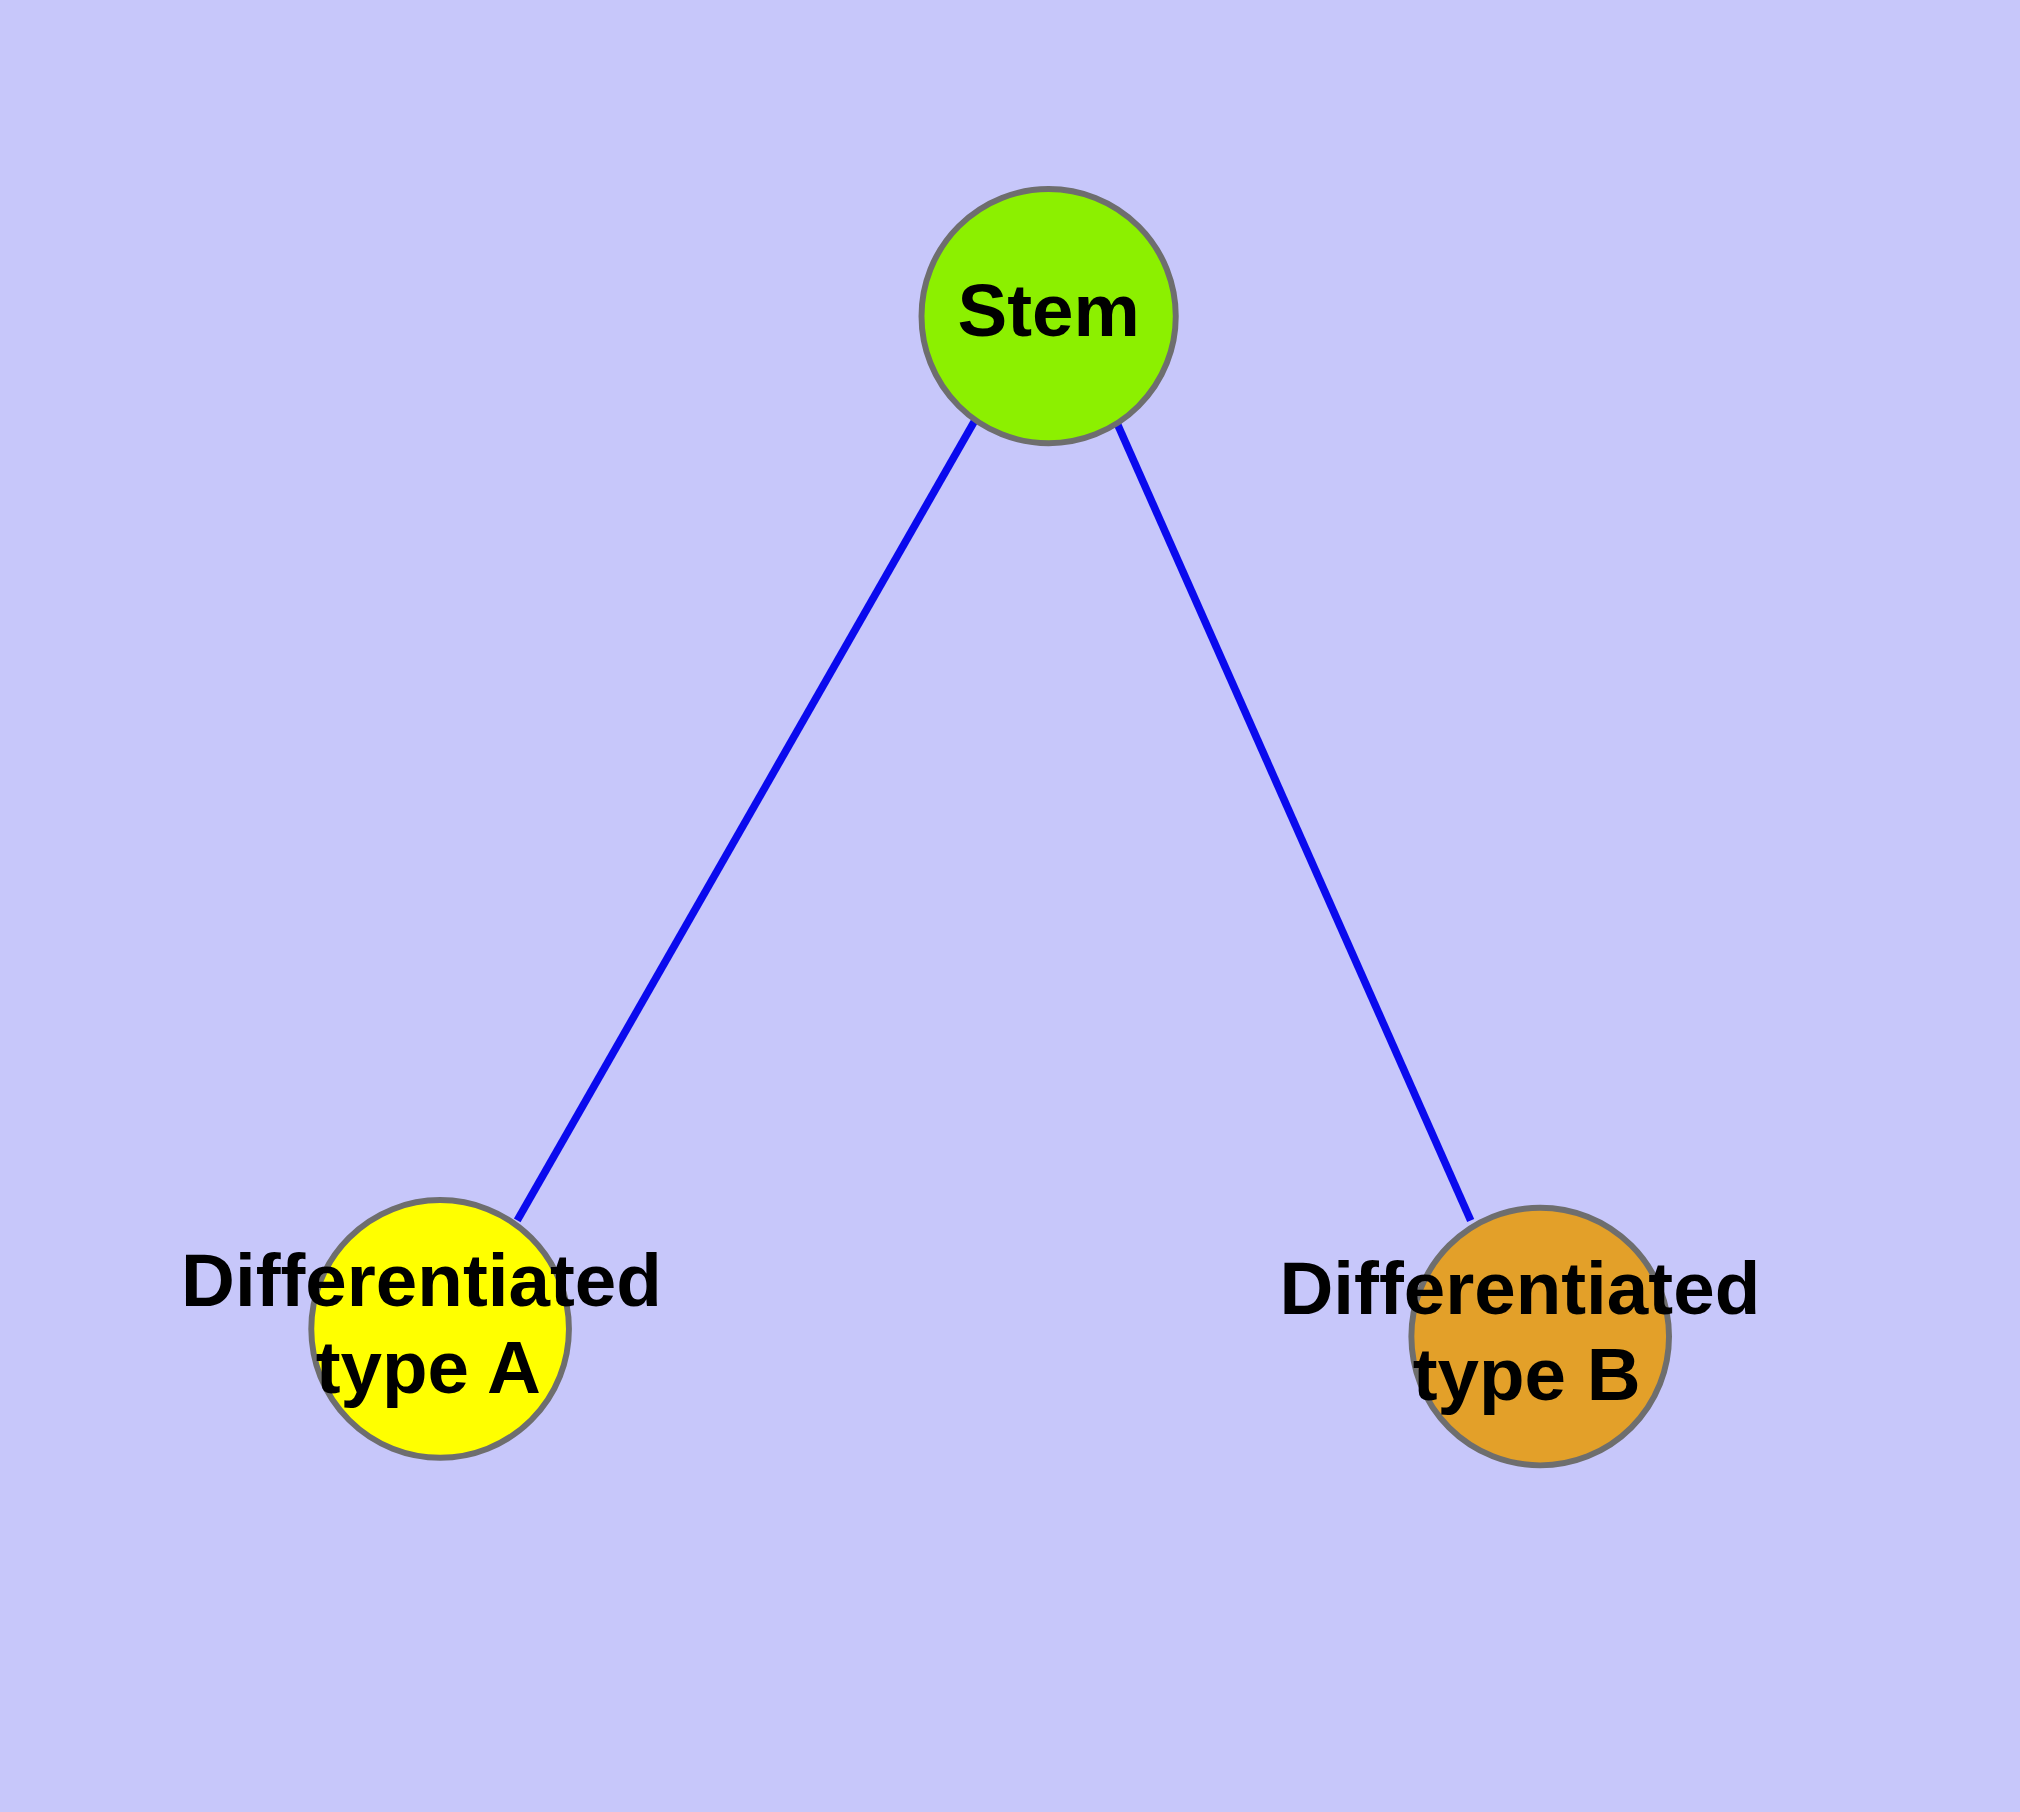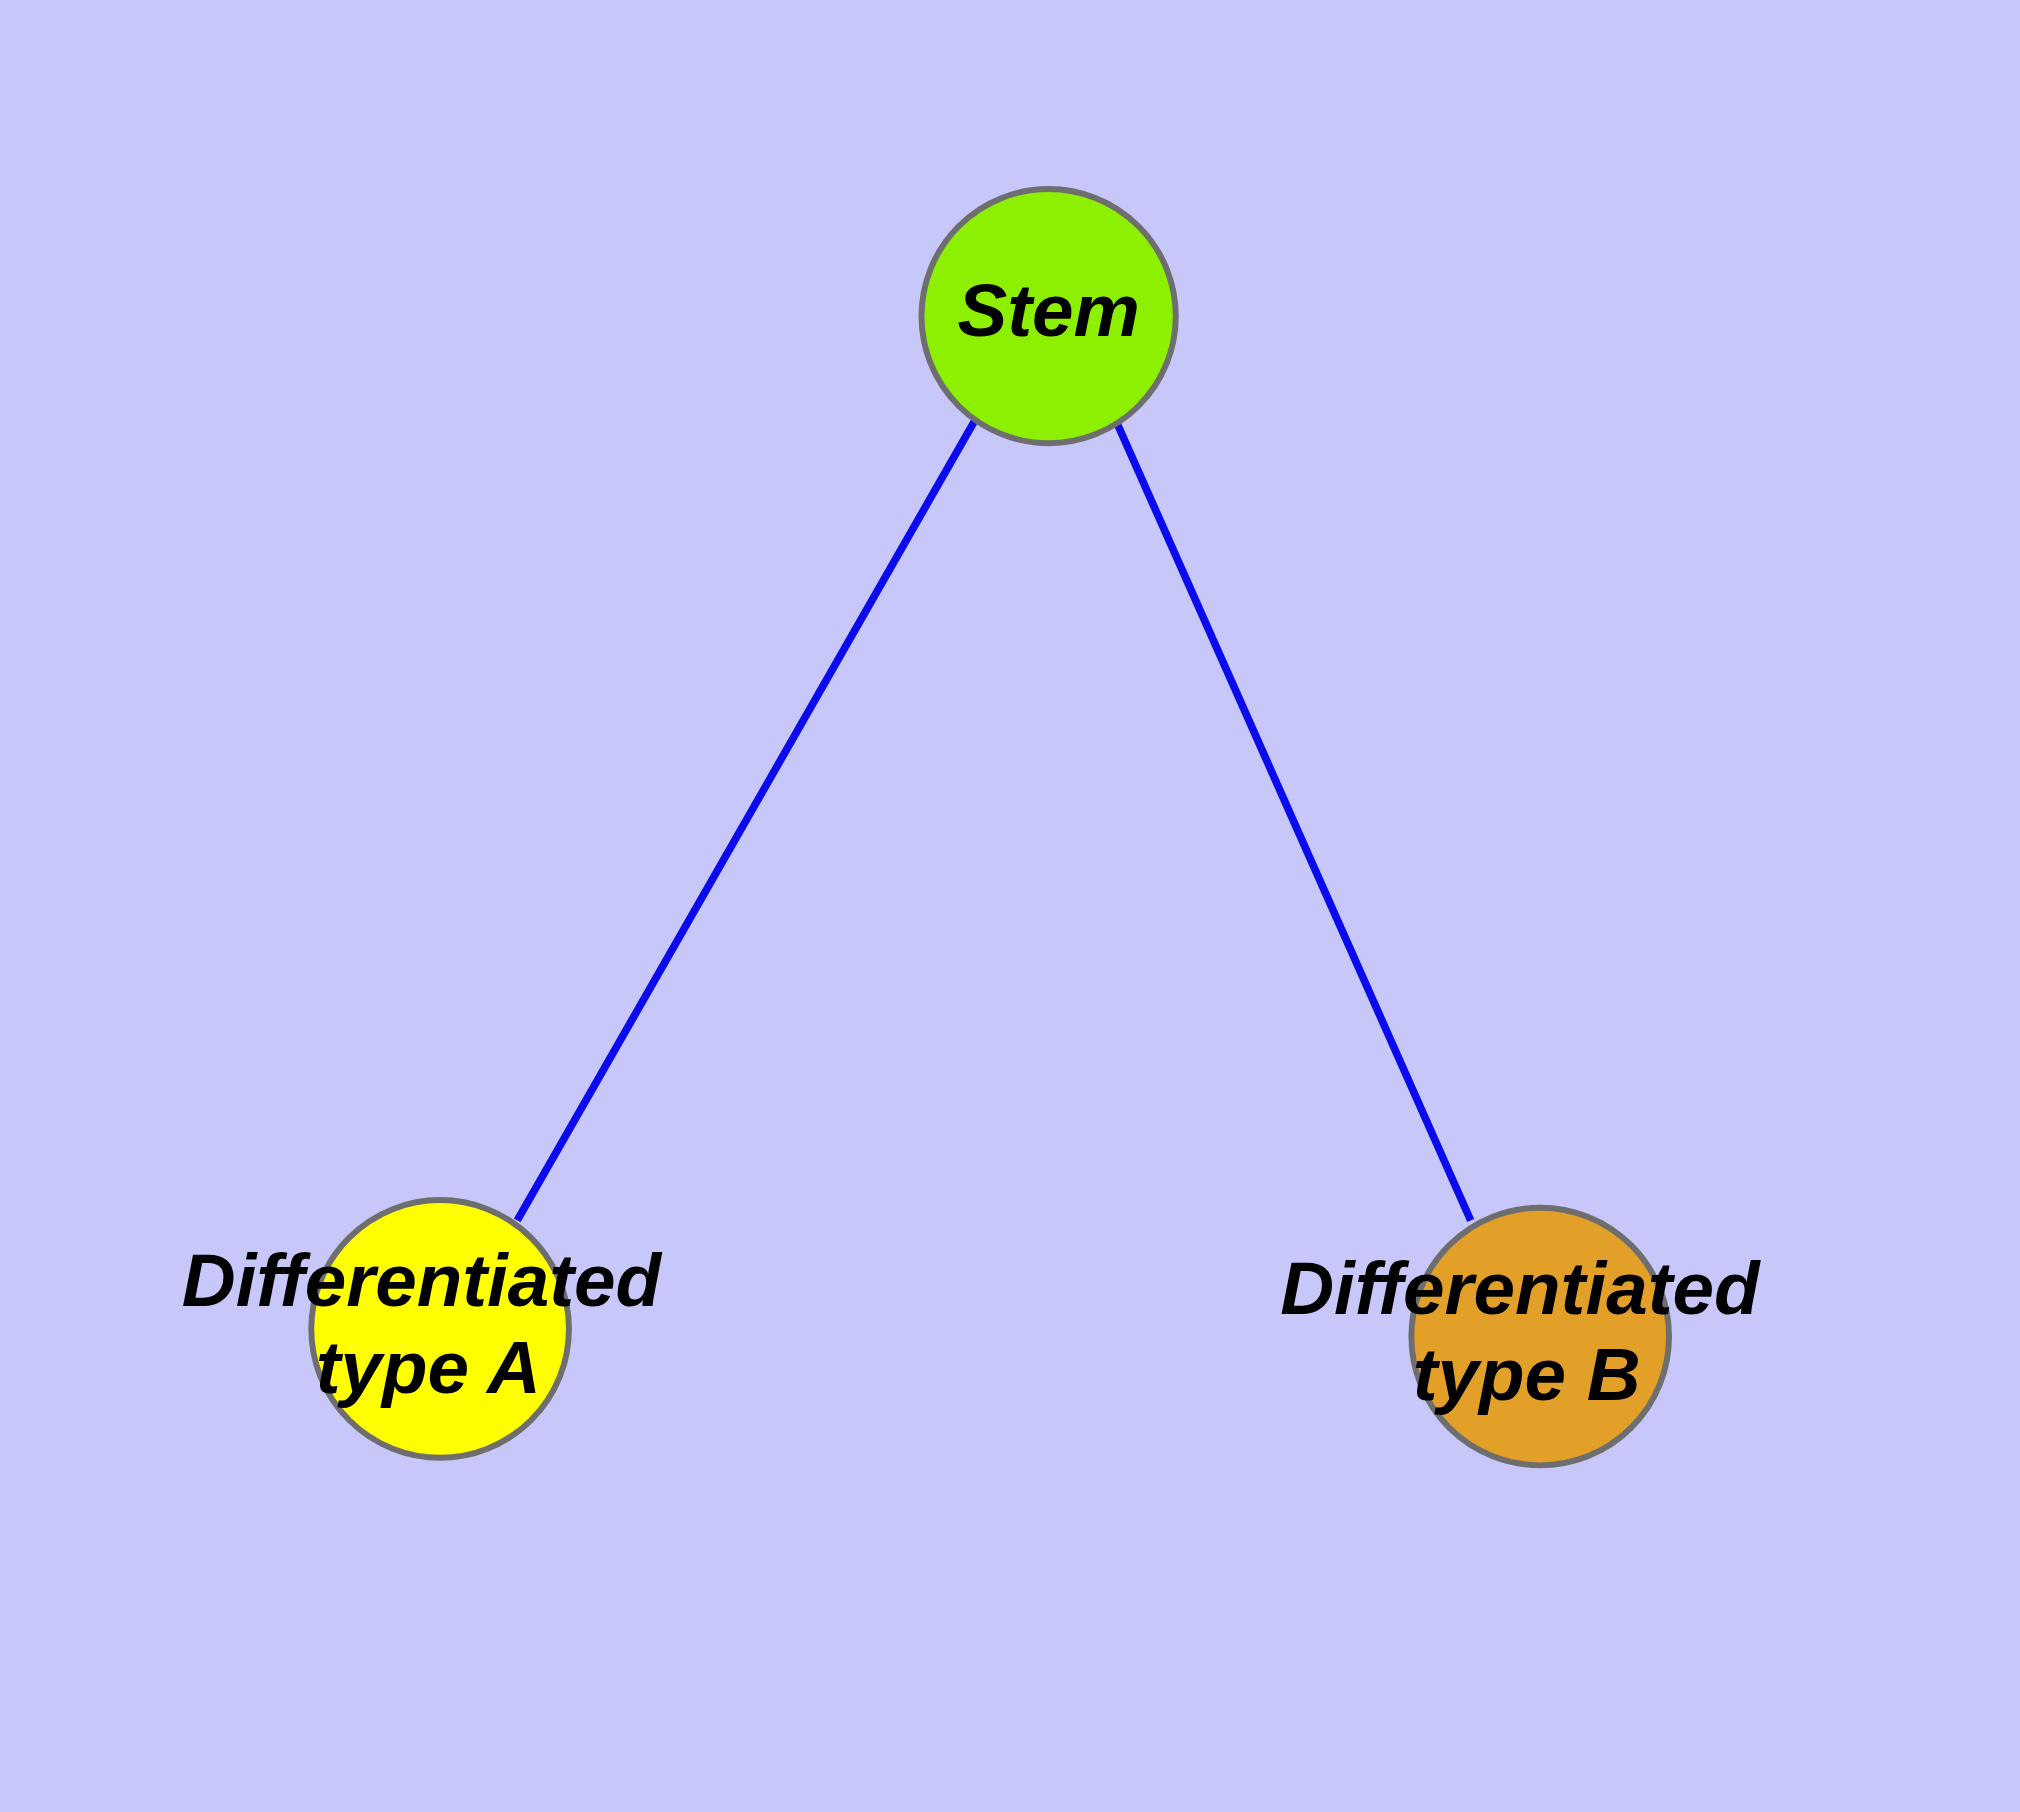--- a/index.html
+++ b/index.html
@@ -35,21 +35,21 @@
     font-weight: bold;
     fill: #000000;
     text-anchor: middle;
     dominant-baseline: middle;
     white-space: pre;
   }
 </style>
 </head>
 <body>
 
-<div id="canvas" style="width: 2021px; height: 1812px; background: rgb(255, 255, 255); font-style: italic;">
+<div id="canvas" style="width: 2021px; height: 1812px; background: rgb(255, 255, 255);">
   <div id="graph-bg" style="width: 2021px; height: 1812px; background: rgb(199, 199, 250);"></div>
   <svg id="graph-svg" viewBox="0 0 2384 2138" xmlns="http://www.w3.org/2000/svg" style="width: 2021px; height: 1812px;">
 
     <g>
       <line id="edge-stem-diff-a" x1="1150" y1="496" x2="610" y2="1440" stroke="#0A0AEE" stroke-width="9" stroke-linecap="butt"></line>
       <line id="edge-stem-diff-b" x1="1318" y1="500" x2="1735" y2="1440" stroke="#0A0AEE" stroke-width="9" stroke-linecap="butt"></line>
     </g>
 
     <g>
       <circle id="node-stem" cx="1237" cy="373" r="150" fill="#8CF000" stroke="#6E6E6E" stroke-width="7"></circle>

